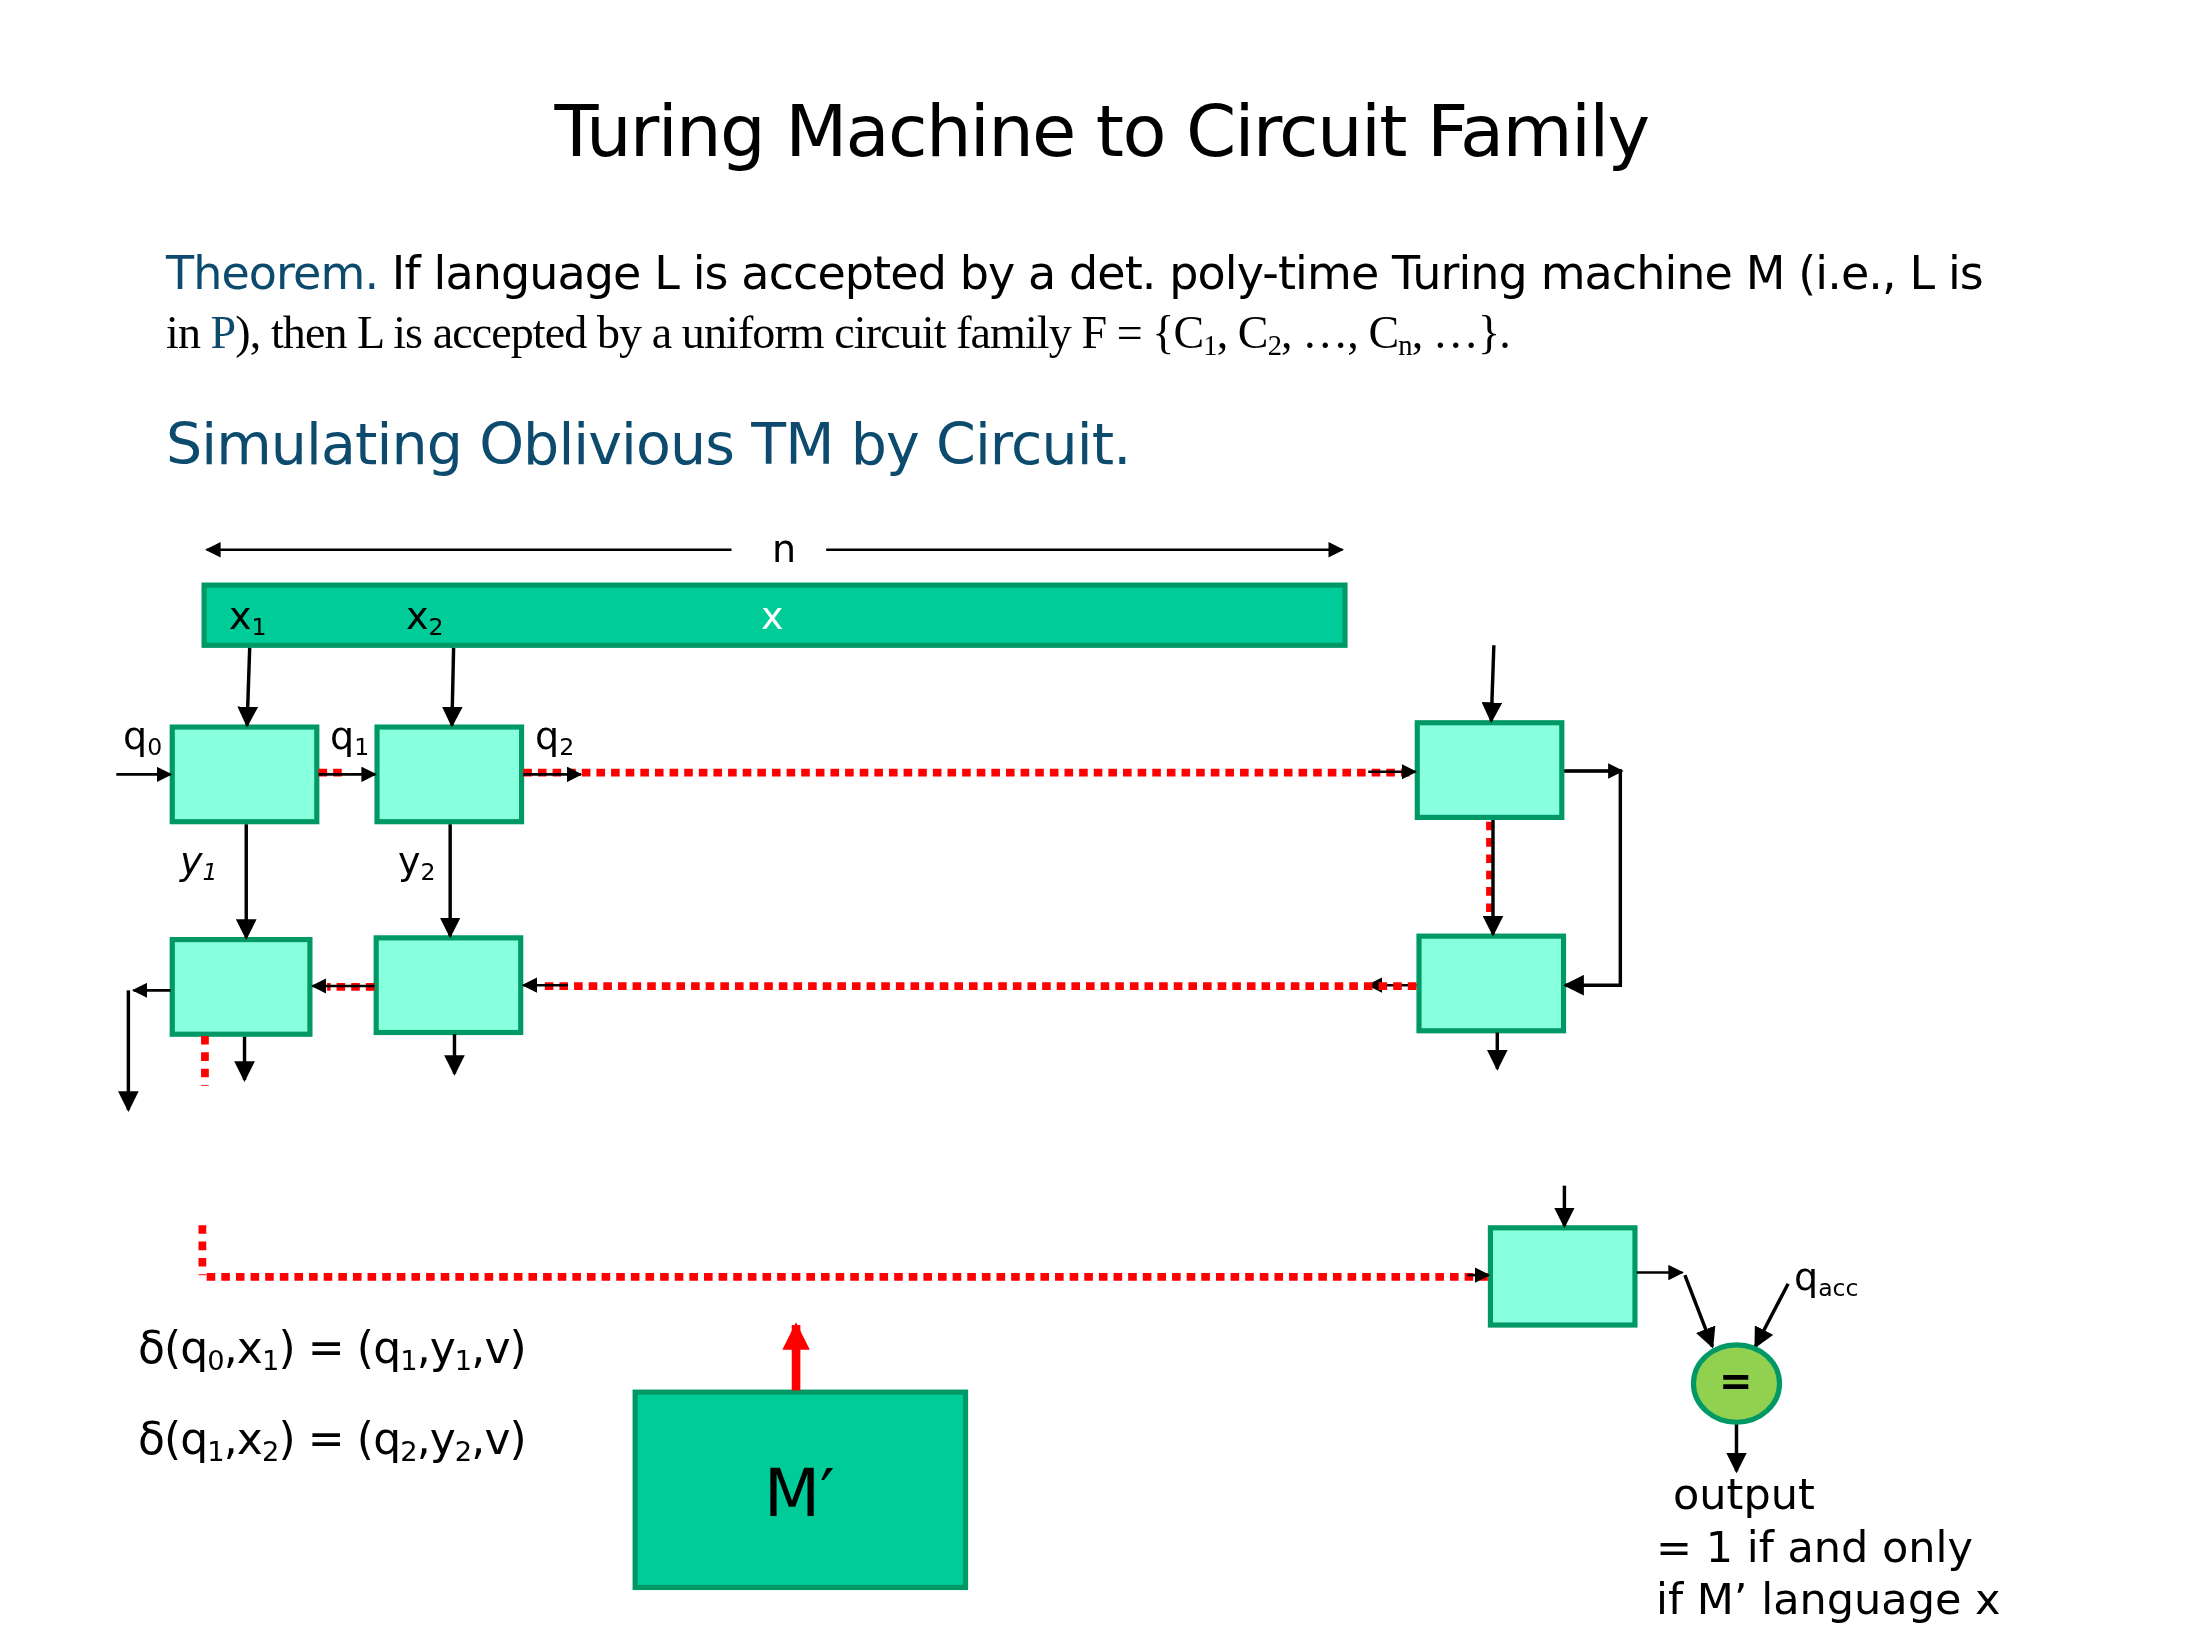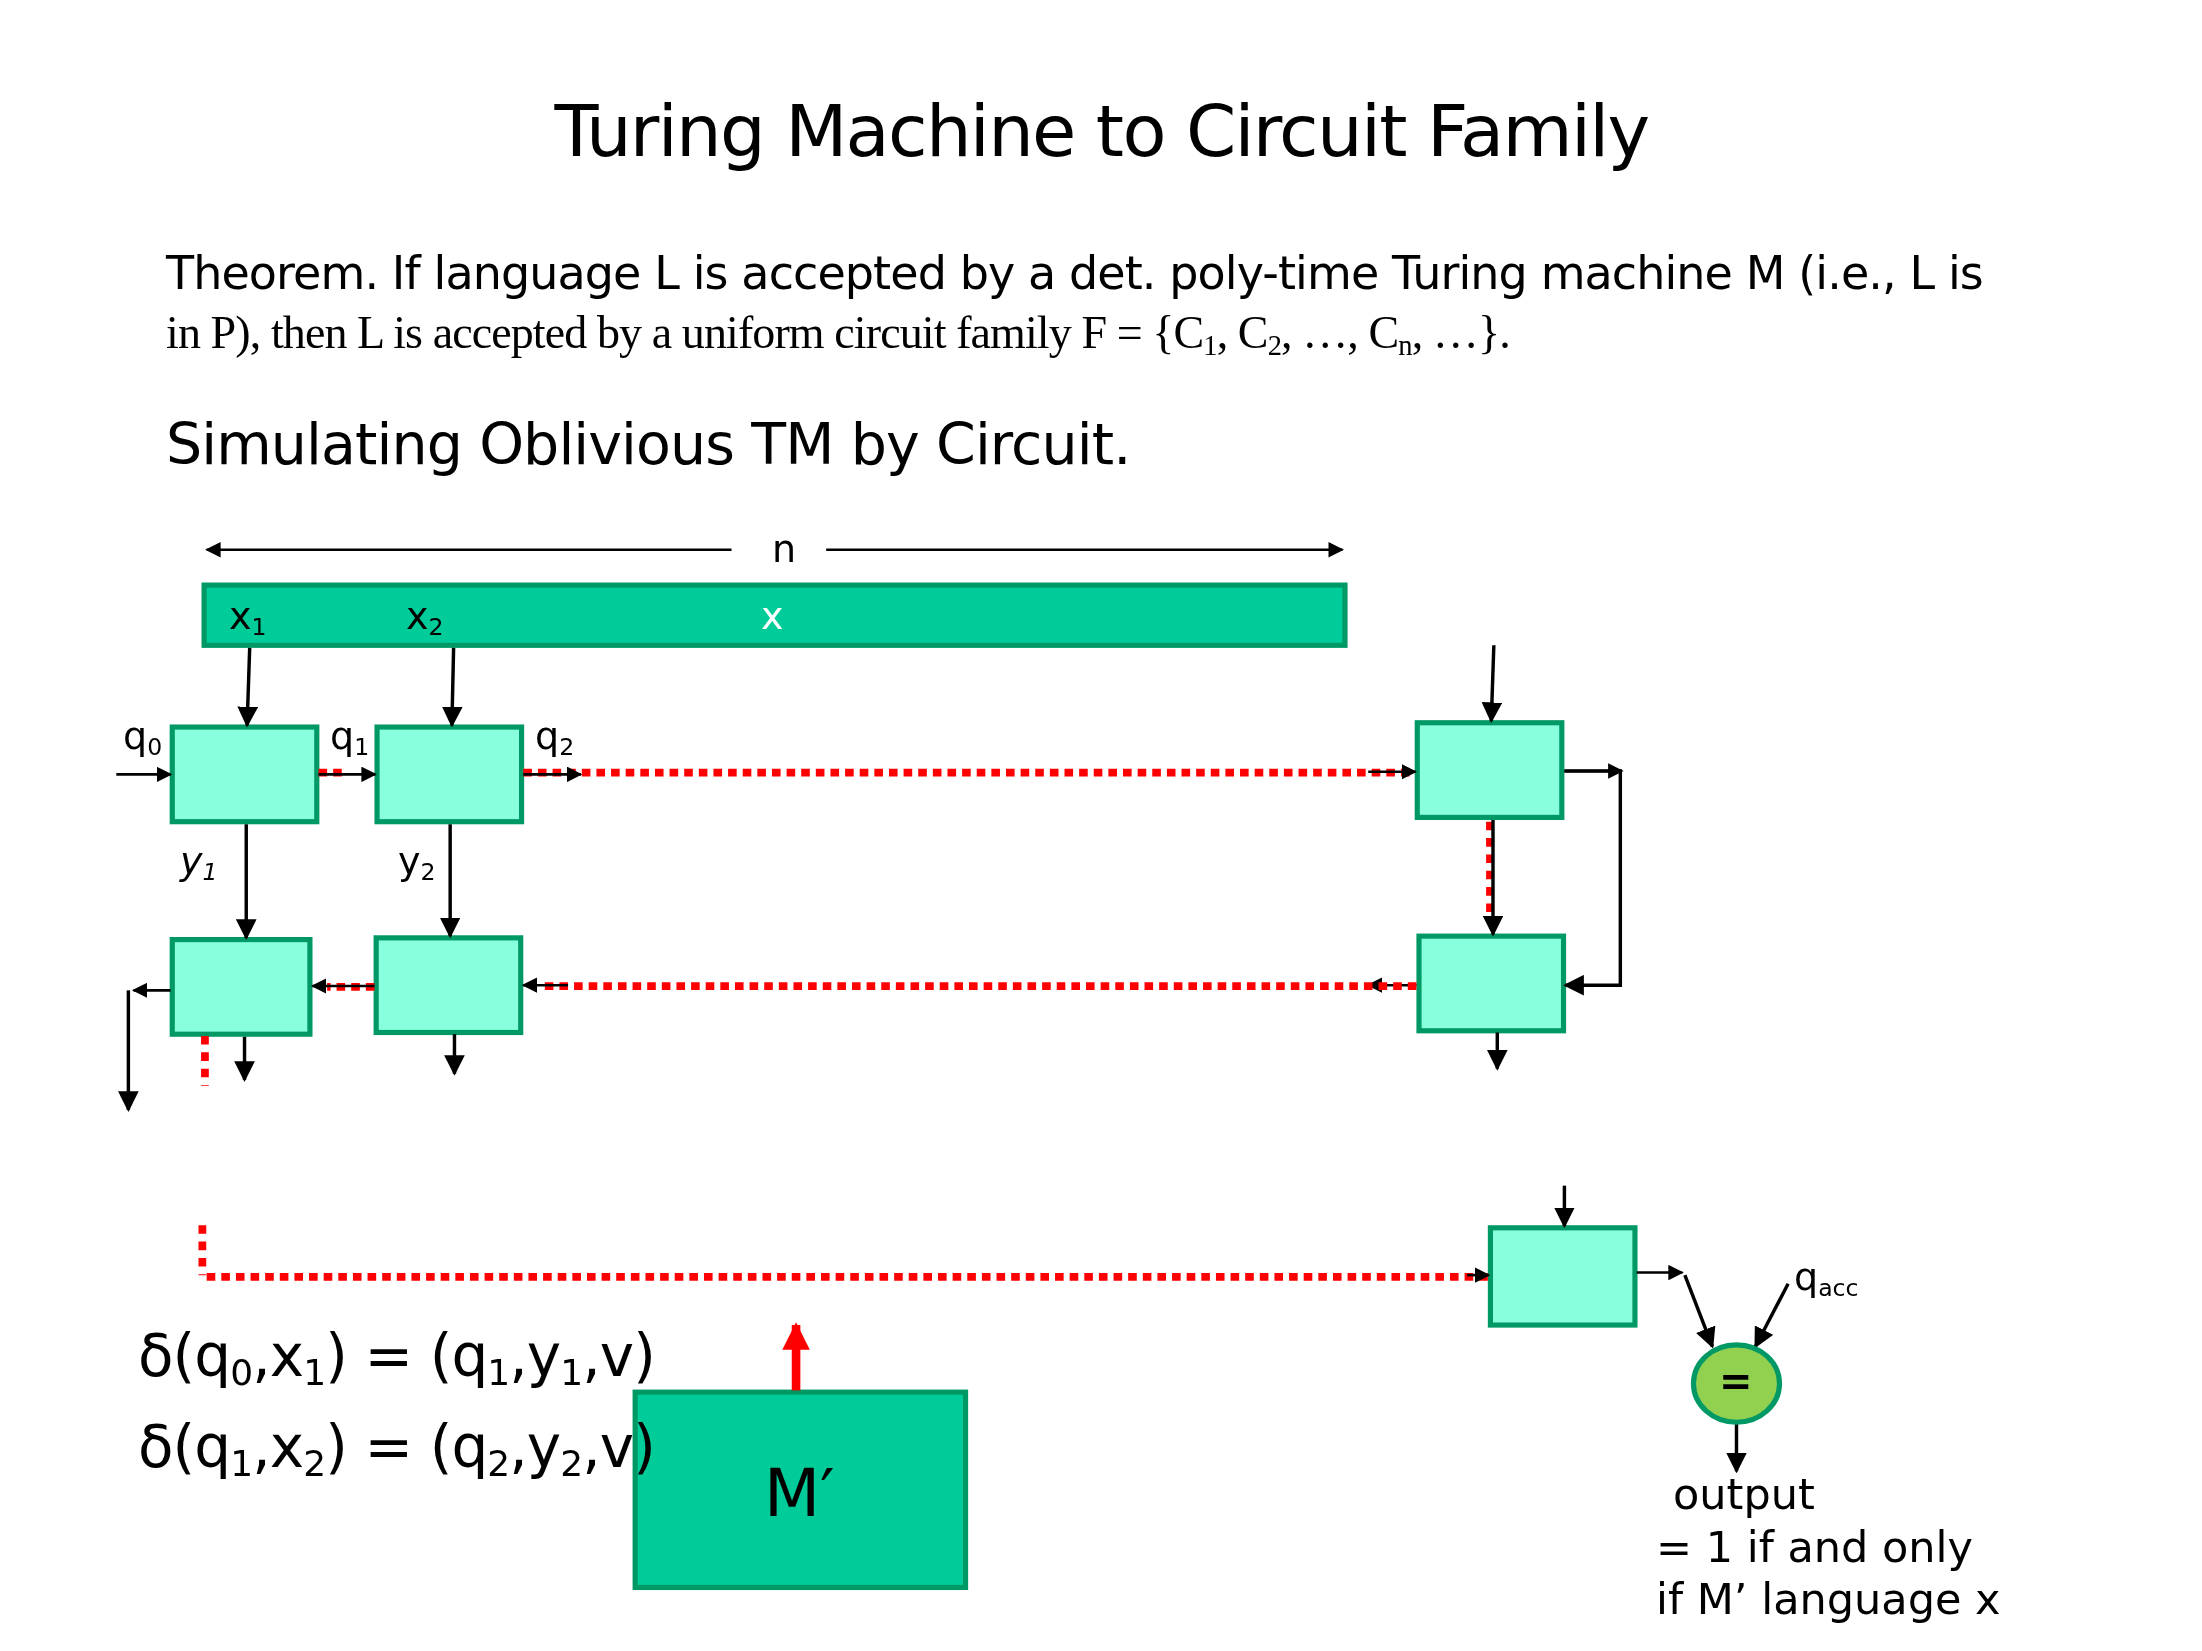--- a/index.html
+++ b/index.html
@@ -1,25 +1,25 @@
 <!DOCTYPE html>
 <html style="font-size:13.8px"><head>
 <meta charset="utf-8">
 <style>
   html,body{margin:0;padding:0;background:#fff;}
   body{width:2203px;height:1652px;position:relative;overflow:hidden;font-family:"DejaVu Sans",sans-serif;color:#000;}
   .abs{position:absolute;}
   #title{left:0;width:2203px;top:95px;text-align:center;font-size:72px;line-height:1;letter-spacing:-1.7px;}
   .theorem{left:166px;width:1893px;font-size:46px;line-height:60px;letter-spacing:-0.9px;}
-  .red{color:#000000;text-align:center;}
+  .red{color:#0c4a6e;text-align:center;}
   #subhead{left:166px;top:411px;font-size:57px;letter-spacing:-0.9px;}
   sub{font-size:0.62em;vertical-align:-0.25em;line-height:0;}
   svg{position:absolute;left:0;top:0;}
   .lbl{font-size:38px;}
-  .eq{font-size:58px;letter-spacing:-0.9px;}
+  .eq{font-size:44px;letter-spacing:-0.9px;}
   .out{font-size:43px;line-height:53px;}
 </style>
 </head>
 <body>
 
 <div id="title" class="abs">Turing Machine to Circuit Family</div>
 
 <div class="abs theorem" style="top:243px;"><span class="red">Theorem.</span><span> If language L is accepted by a det. poly-time Turing machine M (i.e., L is</span></div>
 <div class="abs theorem" style="top:303px;font-family:Liberation Serif, serif;"><span>in </span><span class="red">P</span><span>), then L is accepted by a uniform circuit family F = {C</span><sub>1</sub><span>, C</span><sub>2</sub><span>, …, C</span><sub>n</sub><span>, …}.</span></div>
 

